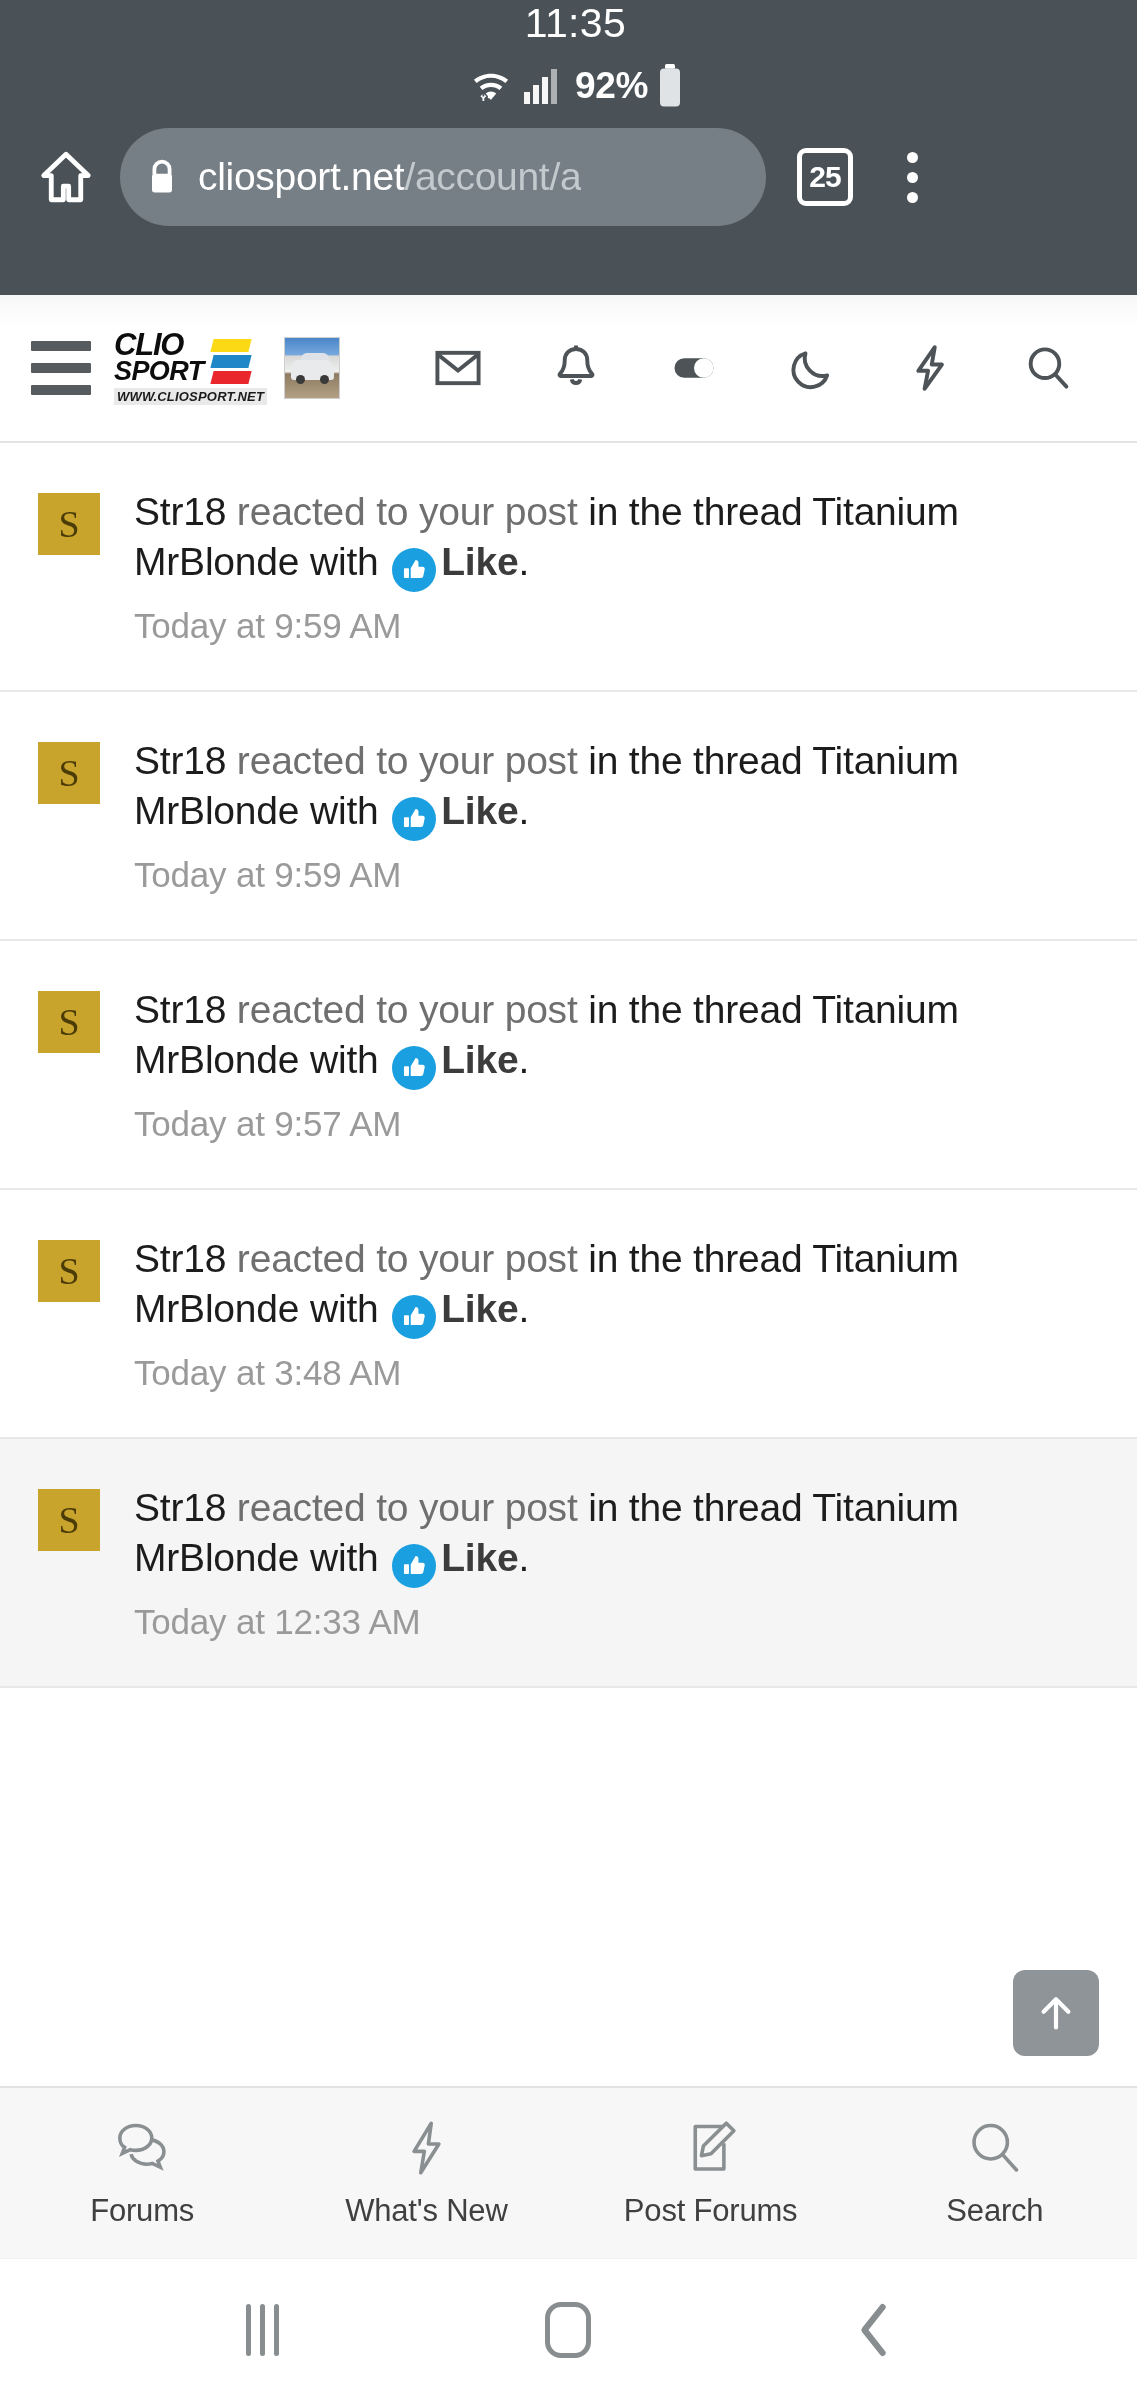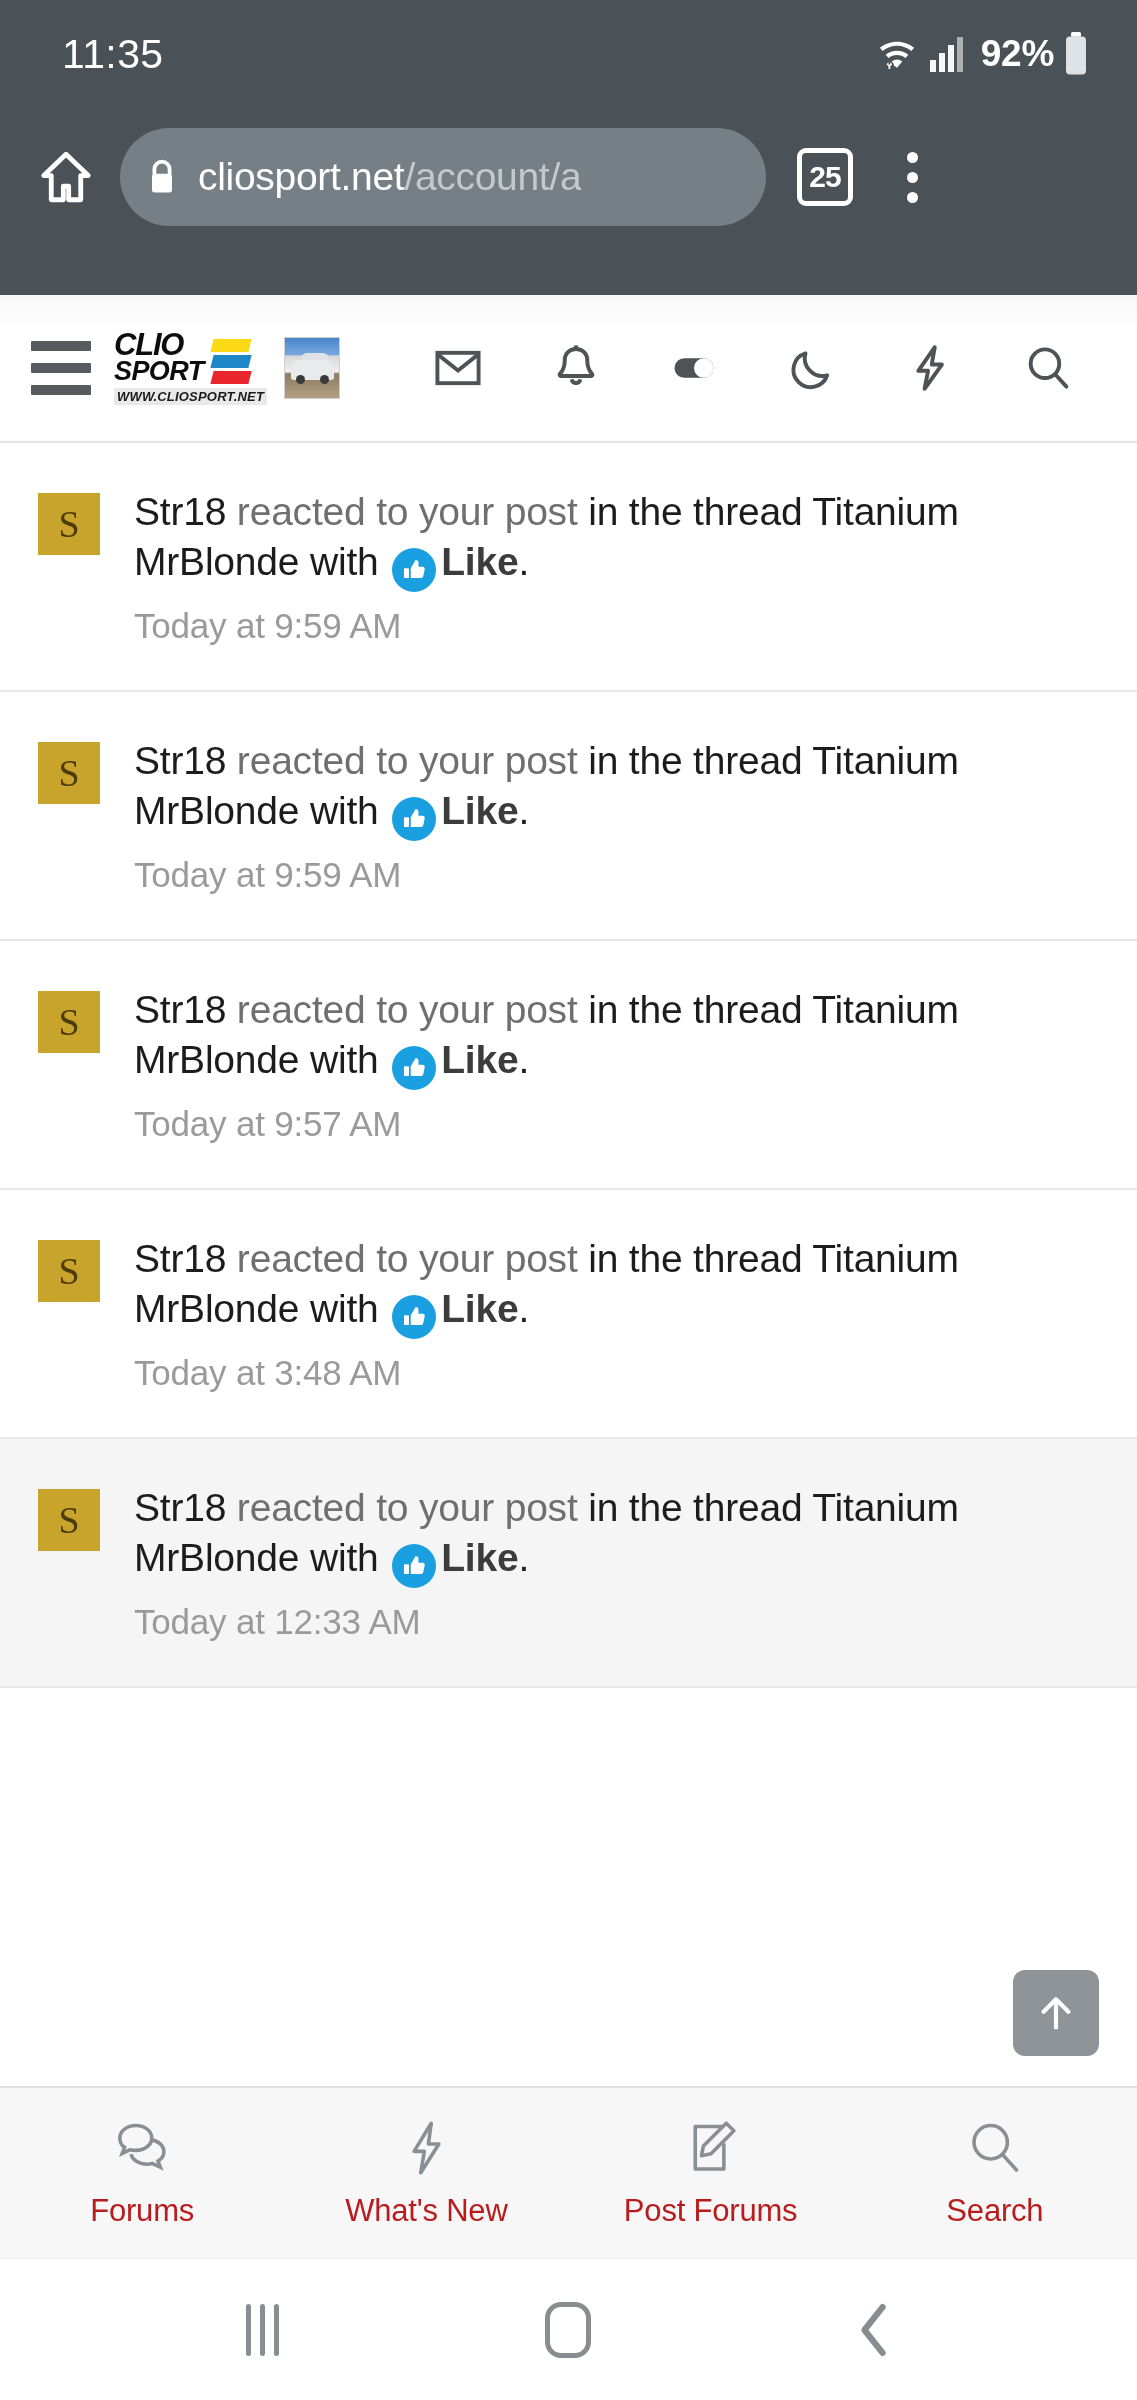--- a/index.html
+++ b/index.html
@@ -30,20 +30,21 @@
     position: relative;
   }
 
   .status-bar {
     height: 108px;
     display: flex;
     align-items: center;
     justify-content: space-between;
     padding: 0 48px 0 62px;
     color: #ffffff;
+    flex-direction: column;
   }
 
   .status-clock {
     font-size: 41px;
     font-weight: 500;
     letter-spacing: 0.4px;
     color: #ffffff;
   }
 
   .status-right {
@@ -382,21 +383,21 @@
     flex: 1 1 0;
     display: flex;
     flex-direction: column;
     align-items: center;
     justify-content: center;
     gap: 14px;
     height: 100%;
   }
   .tab-label {
     font-size: 31px;
-    color: #b91c1c;
+    color: #404040;
     letter-spacing: -0.2px;
   }
 
   
   .android-nav {
     flex: 0 0 142px;
     height: 142px;
     background: #ffffff;
     display: flex;
     align-items: center;

